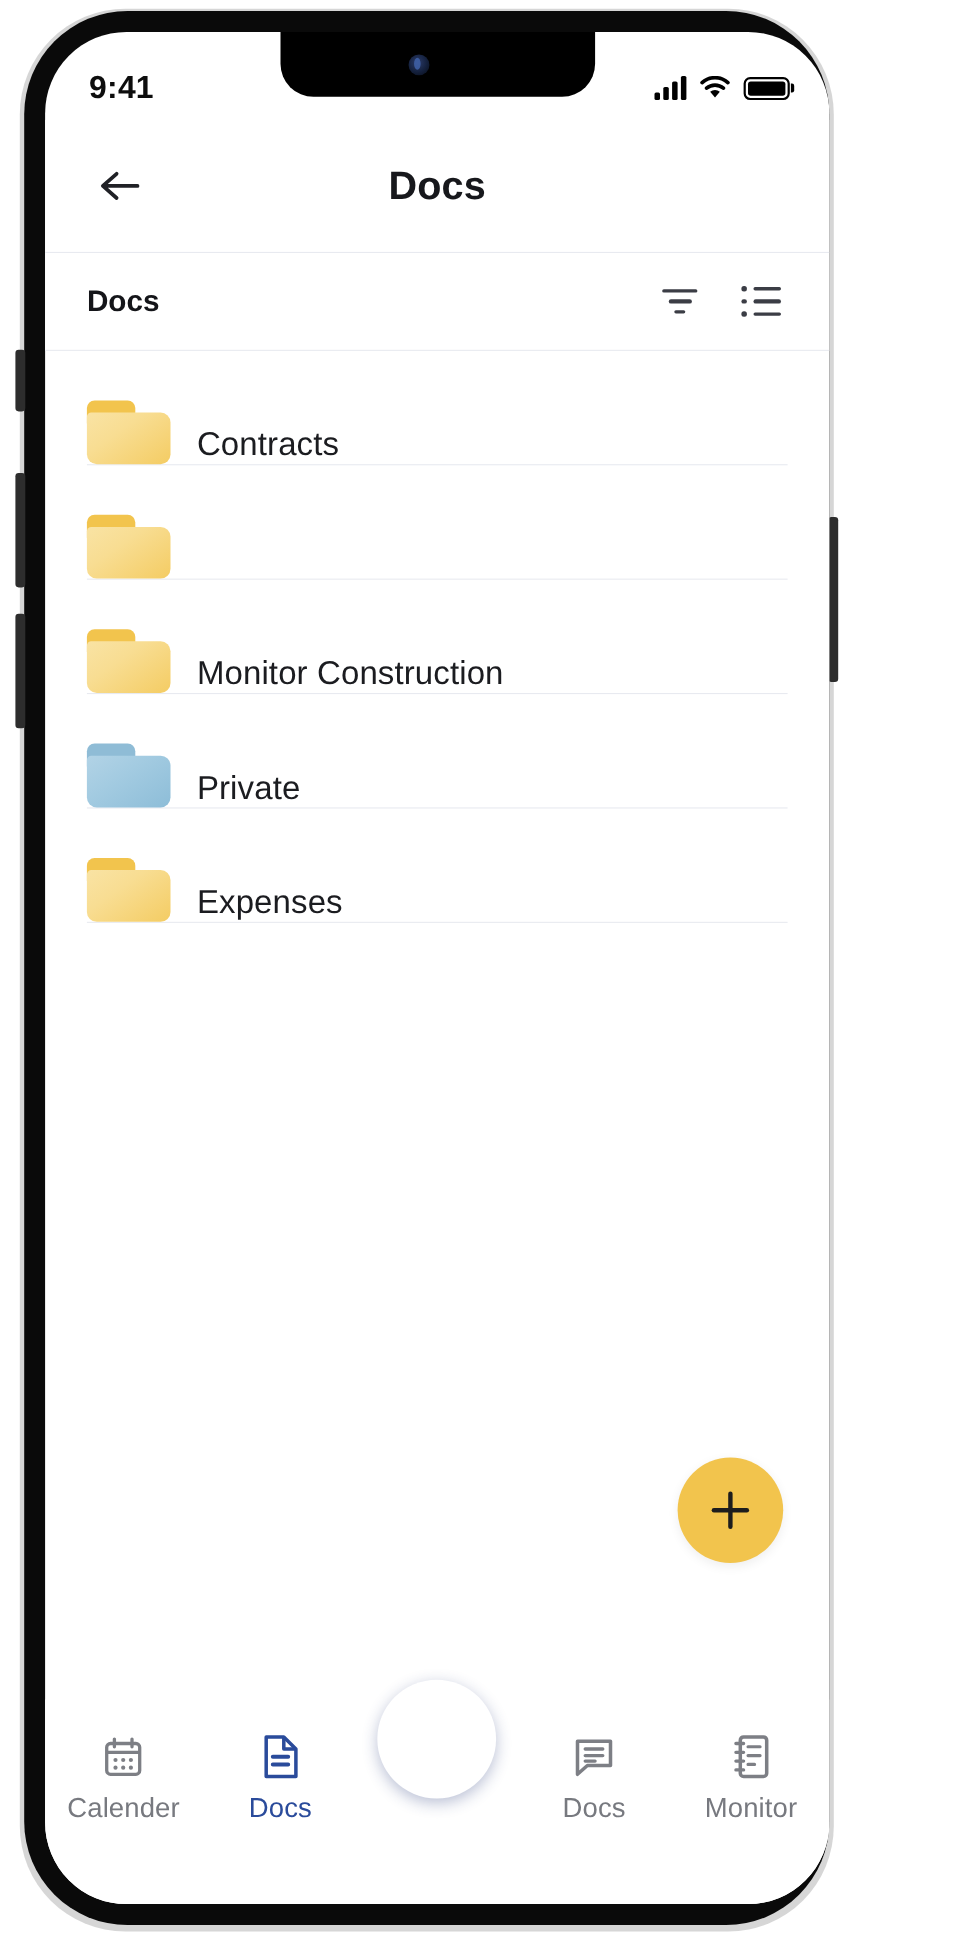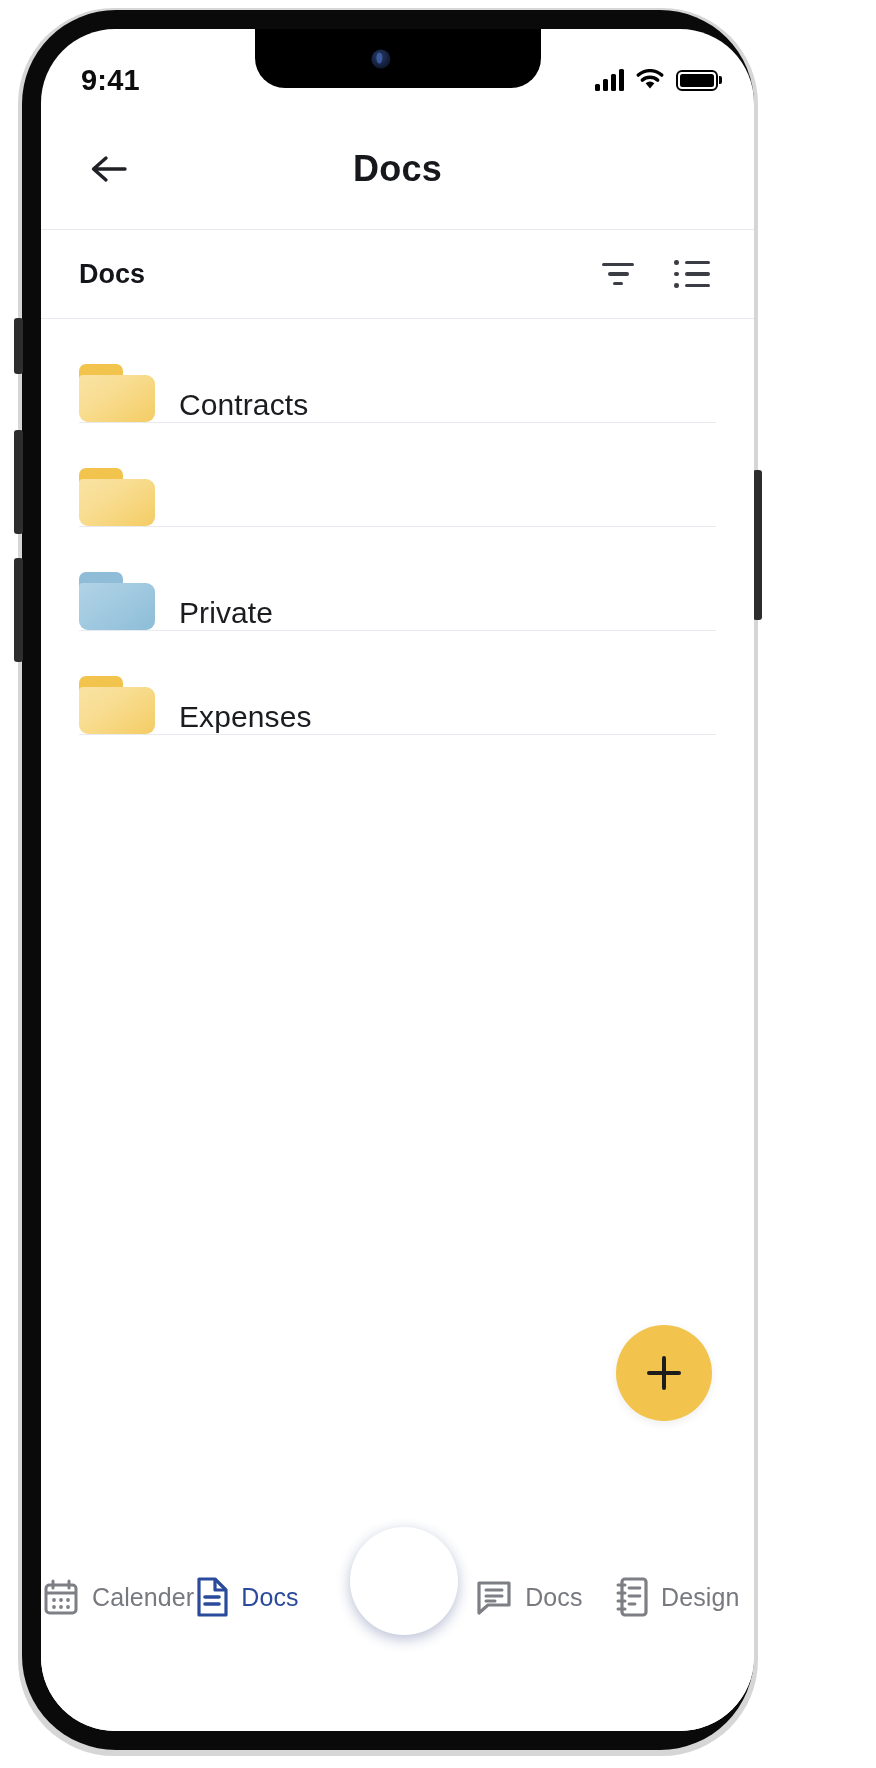--- a/index.html
+++ b/index.html
@@ -275,21 +275,21 @@
     width: 100%; height: 186px;
     background: #fff;
     display: flex;
     align-items: flex-start;
     padding-top: 30px;
     z-index: 10;
   }
   .tab {
     flex: 1 1 0;
     display: flex;
-    flex-direction: row;
+    flex-direction: column;
     align-items: center;
     gap: 11px;
     cursor: pointer;
   }
   .tab-label {
     font-size: 25px;
     color: #77797f;
     letter-spacing: .1px;
   }
   .tab.active .tab-label { color: #2a4b9b; }
@@ -411,20 +411,27 @@
       </div>
 
 
       <div class="list-item">
         <div class="folder-ico folder-yellow">
           <div class="tab"></div>
             <div class="body"></div>
         </div>
       </div>
 
+      <div class="list-item">
+        <div class="folder-ico folder-yellow">
+          <div class="tab"></div>
+            <div class="body"></div>
+        </div>
+        <div class="item-label">Monitor Construction</div>
+      </div>
 
       <div class="list-item">
         <div class="folder-ico folder-blue">
           <div class="tab"></div>
             <div class="body"></div>
         </div>
         <div class="item-label">Private</div>
       </div>
 
       <div class="list-item">
@@ -497,21 +504,21 @@
       </div>
 
       <div class="tab">
         <div class="tab-icon">
           <svg width="36" height="42" viewBox="0 0 36 42">
             <rect x="8" y="3" width="24" height="36" rx="3" stroke="#7d7f85" stroke-width="3.2" fill="none"></rect>
             <path d="M4 9h7M4 17h7M4 25h7M4 33h7" stroke="#7d7f85" stroke-width="3" stroke-linecap="round"></path>
             <path d="M15 12h11M15 20h11M15 28h6" stroke="#7d7f85" stroke-width="2.8" stroke-linecap="round"></path>
           </svg>
         </div>
-        <div class="tab-label">Design</div>
+        <div class="tab-label">Monitor</div>
       </div>
 
     </div>
 
     <div class="home-indicator"></div>
 
   </div>
 </div>
 
 </body></html>

